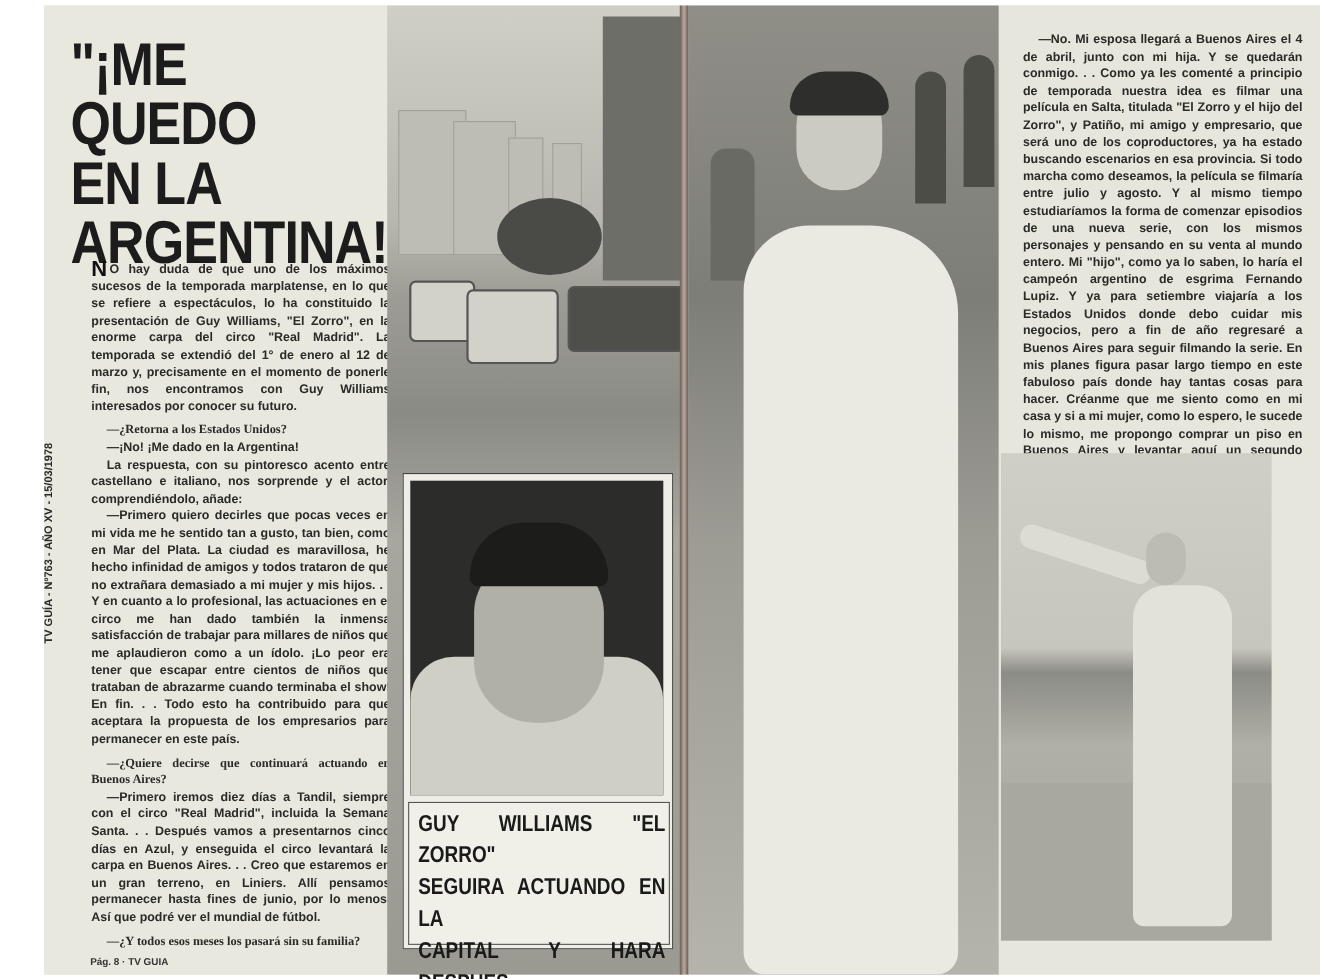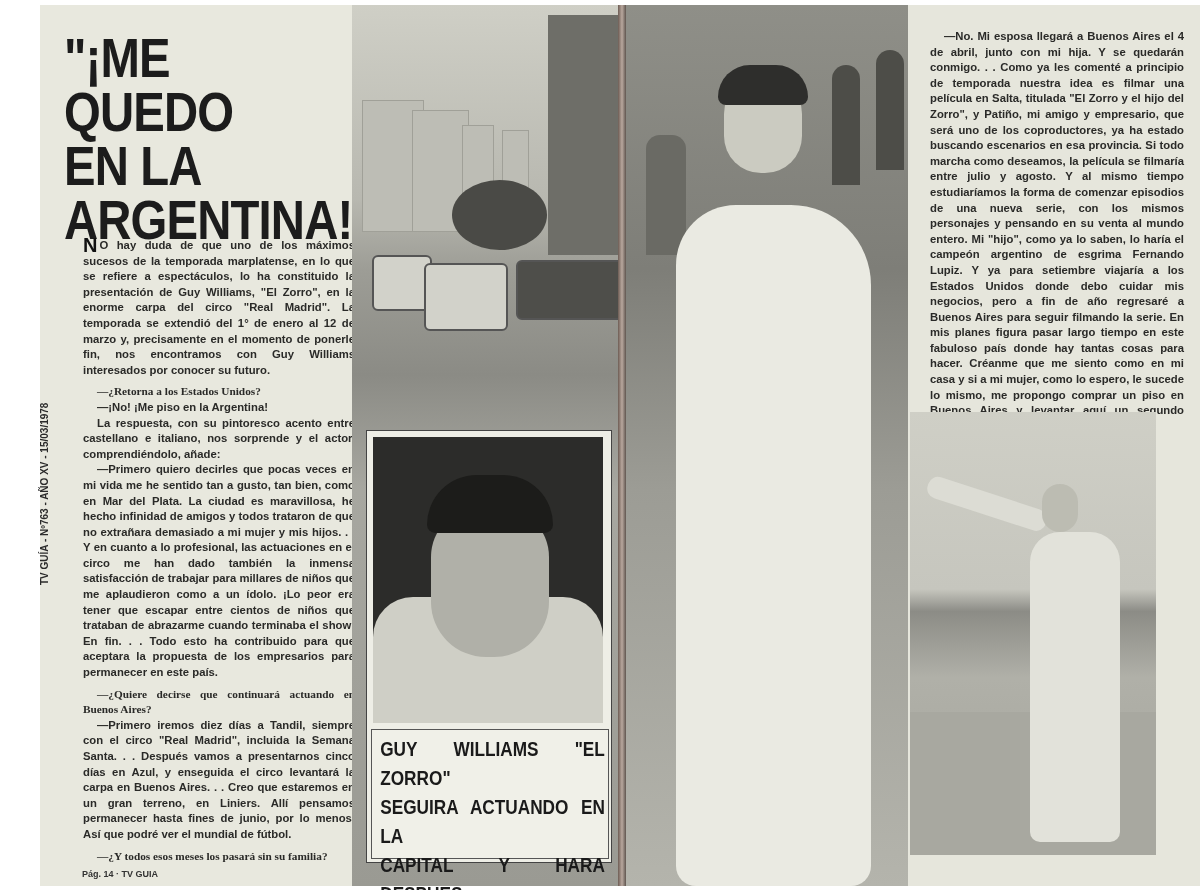--- a/index.html
+++ b/index.html
@@ -52,29 +52,29 @@
     <div class="vert-strip">
       <span>TV GUÍA - Nº763 - AÑO XV - 15/03/1978</span>
     </div>
     <div class="headline">"¡ME QUEDO
 EN LA
 ARGENTINA!"</div>
 
     <div class="body-col">
       <p class="first"><span class="dropcap">N</span><span>O hay duda de que uno de los máximos sucesos de la temporada marplatense, en lo que se refiere a espectáculos, lo ha constituido la presentación de Guy Williams, "El Zorro", en la enorme carpa del circo "Real Madrid". La temporada se extendió del 1° de enero al 12 de marzo y, precisamente en el momento de ponerle fin, nos encontramos con Guy Williams interesados por conocer su futuro.</span></p>
       <p class="gap">—¿Retorna a los Estados Unidos?</p>
-      <p>—¡No! ¡Me piso en la Argentina!</p>
+      <p>—¡No! ¡Me dado en la Argentina!</p>
       <p>La respuesta, con su pintoresco acento entre castellano e italiano, nos sorprende y el actor, comprendiéndolo, añade:</p>
       <p>—Primero quiero decirles que pocas veces en mi vida me he sentido tan a gusto, tan bien, como en Mar del Plata. La ciudad es maravillosa, he hecho infinidad de amigos y todos trataron de que no extrañara demasiado a mi mujer y mis hijos. . . Y en cuanto a lo profesional, las actuaciones en el circo me han dado también la inmensa satisfacción de trabajar para millares de niños que me aplaudieron como a un ídolo. ¡Lo peor era tener que escapar entre cientos de niños que trataban de abrazarme cuando terminaba el show! En fin. . . Todo esto ha contribuido para que aceptara la propuesta de los empresarios para permanecer en este país.</p>
       <p class="gap">—¿Quiere decirse que continuará actuando en Buenos Aires?</p>
       <p>—Primero iremos diez días a Tandil, siempre con el circo "Real Madrid", incluida la Semana Santa. . . Después vamos a presentarnos cinco días en Azul, y enseguida el circo levantará la carpa en Buenos Aires. . . Creo que estaremos en un gran terreno, en Liniers. Allí pensamos permanecer hasta fines de junio, por lo menos. Así que podré ver el mundial de fútbol.</p>
       <p class="gap">—¿Y todos esos meses los pasará sin su familia?</p>
     </div>
 
-    <div class="folio" style="left:42px; top:864px;">Pág. 14 · TV GUIA</div>
+    <div class="folio" style="left:42px; top:864px;">Pág. 8 · TV GUIA</div>
   </div>
 
   <div class="photo street">
     <div class="bldg" style="left:10px; top:95px; width:60px; height:130px;"></div>
     <div class="bldg" style="left:60px; top:105px; width:55px; height:120px;"></div>
     <div class="bldg" style="left:110px; top:120px; width:30px; height:100px;"></div>
     <div class="bldg" style="left:150px; top:125px; width:25px; height:90px;"></div>
     <div class="tree" style="left:100px; top:175px; width:95px; height:70px;"></div>
     <div class="right-bldg"></div>
     <div class="car" style="left:20px; top:250px; width:56px; height:52px;"></div>

